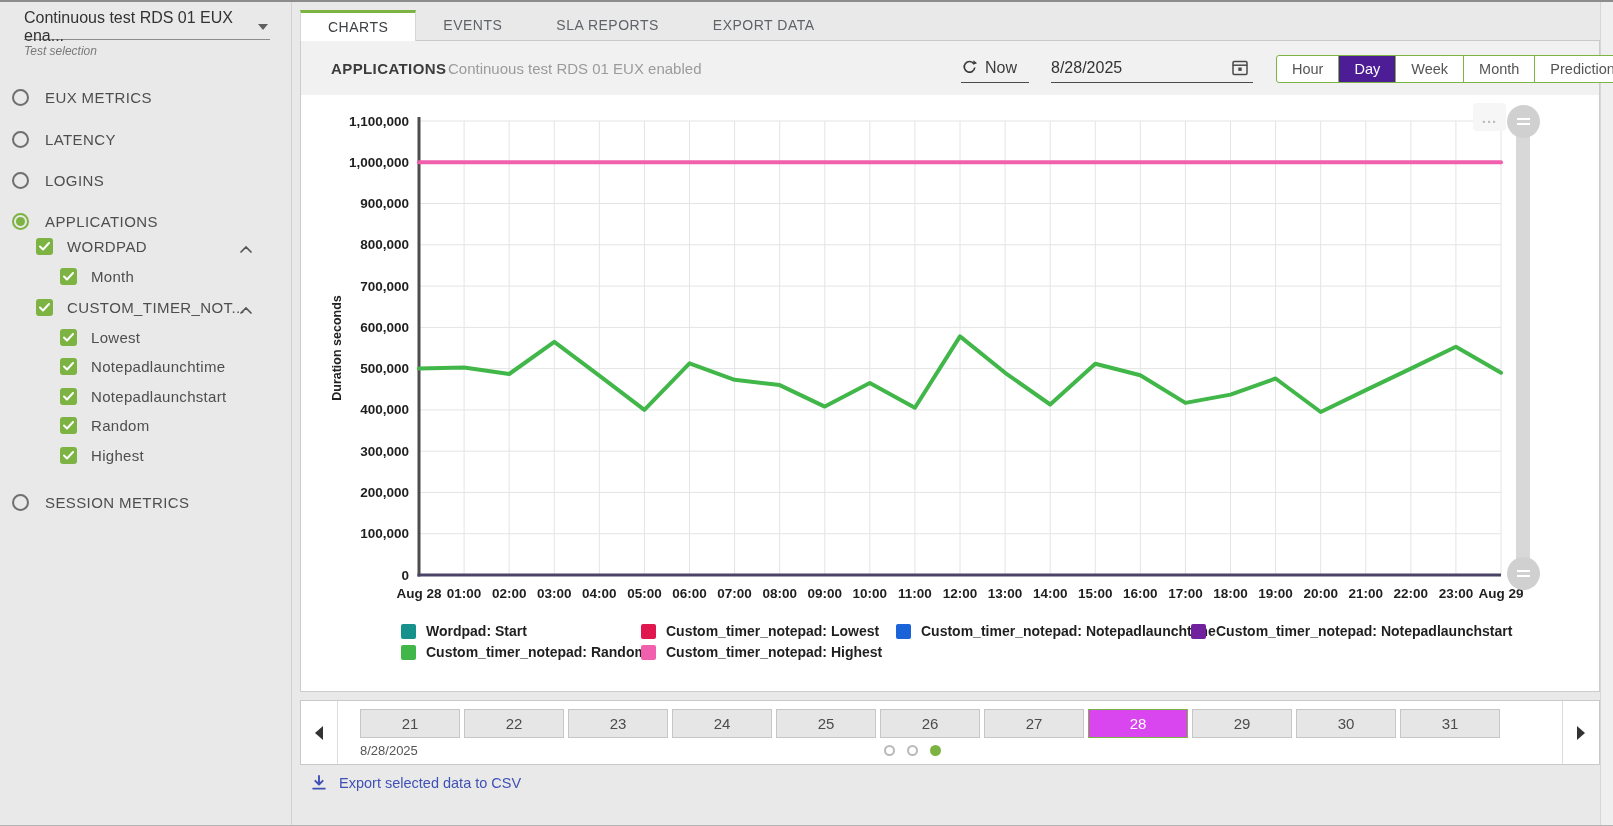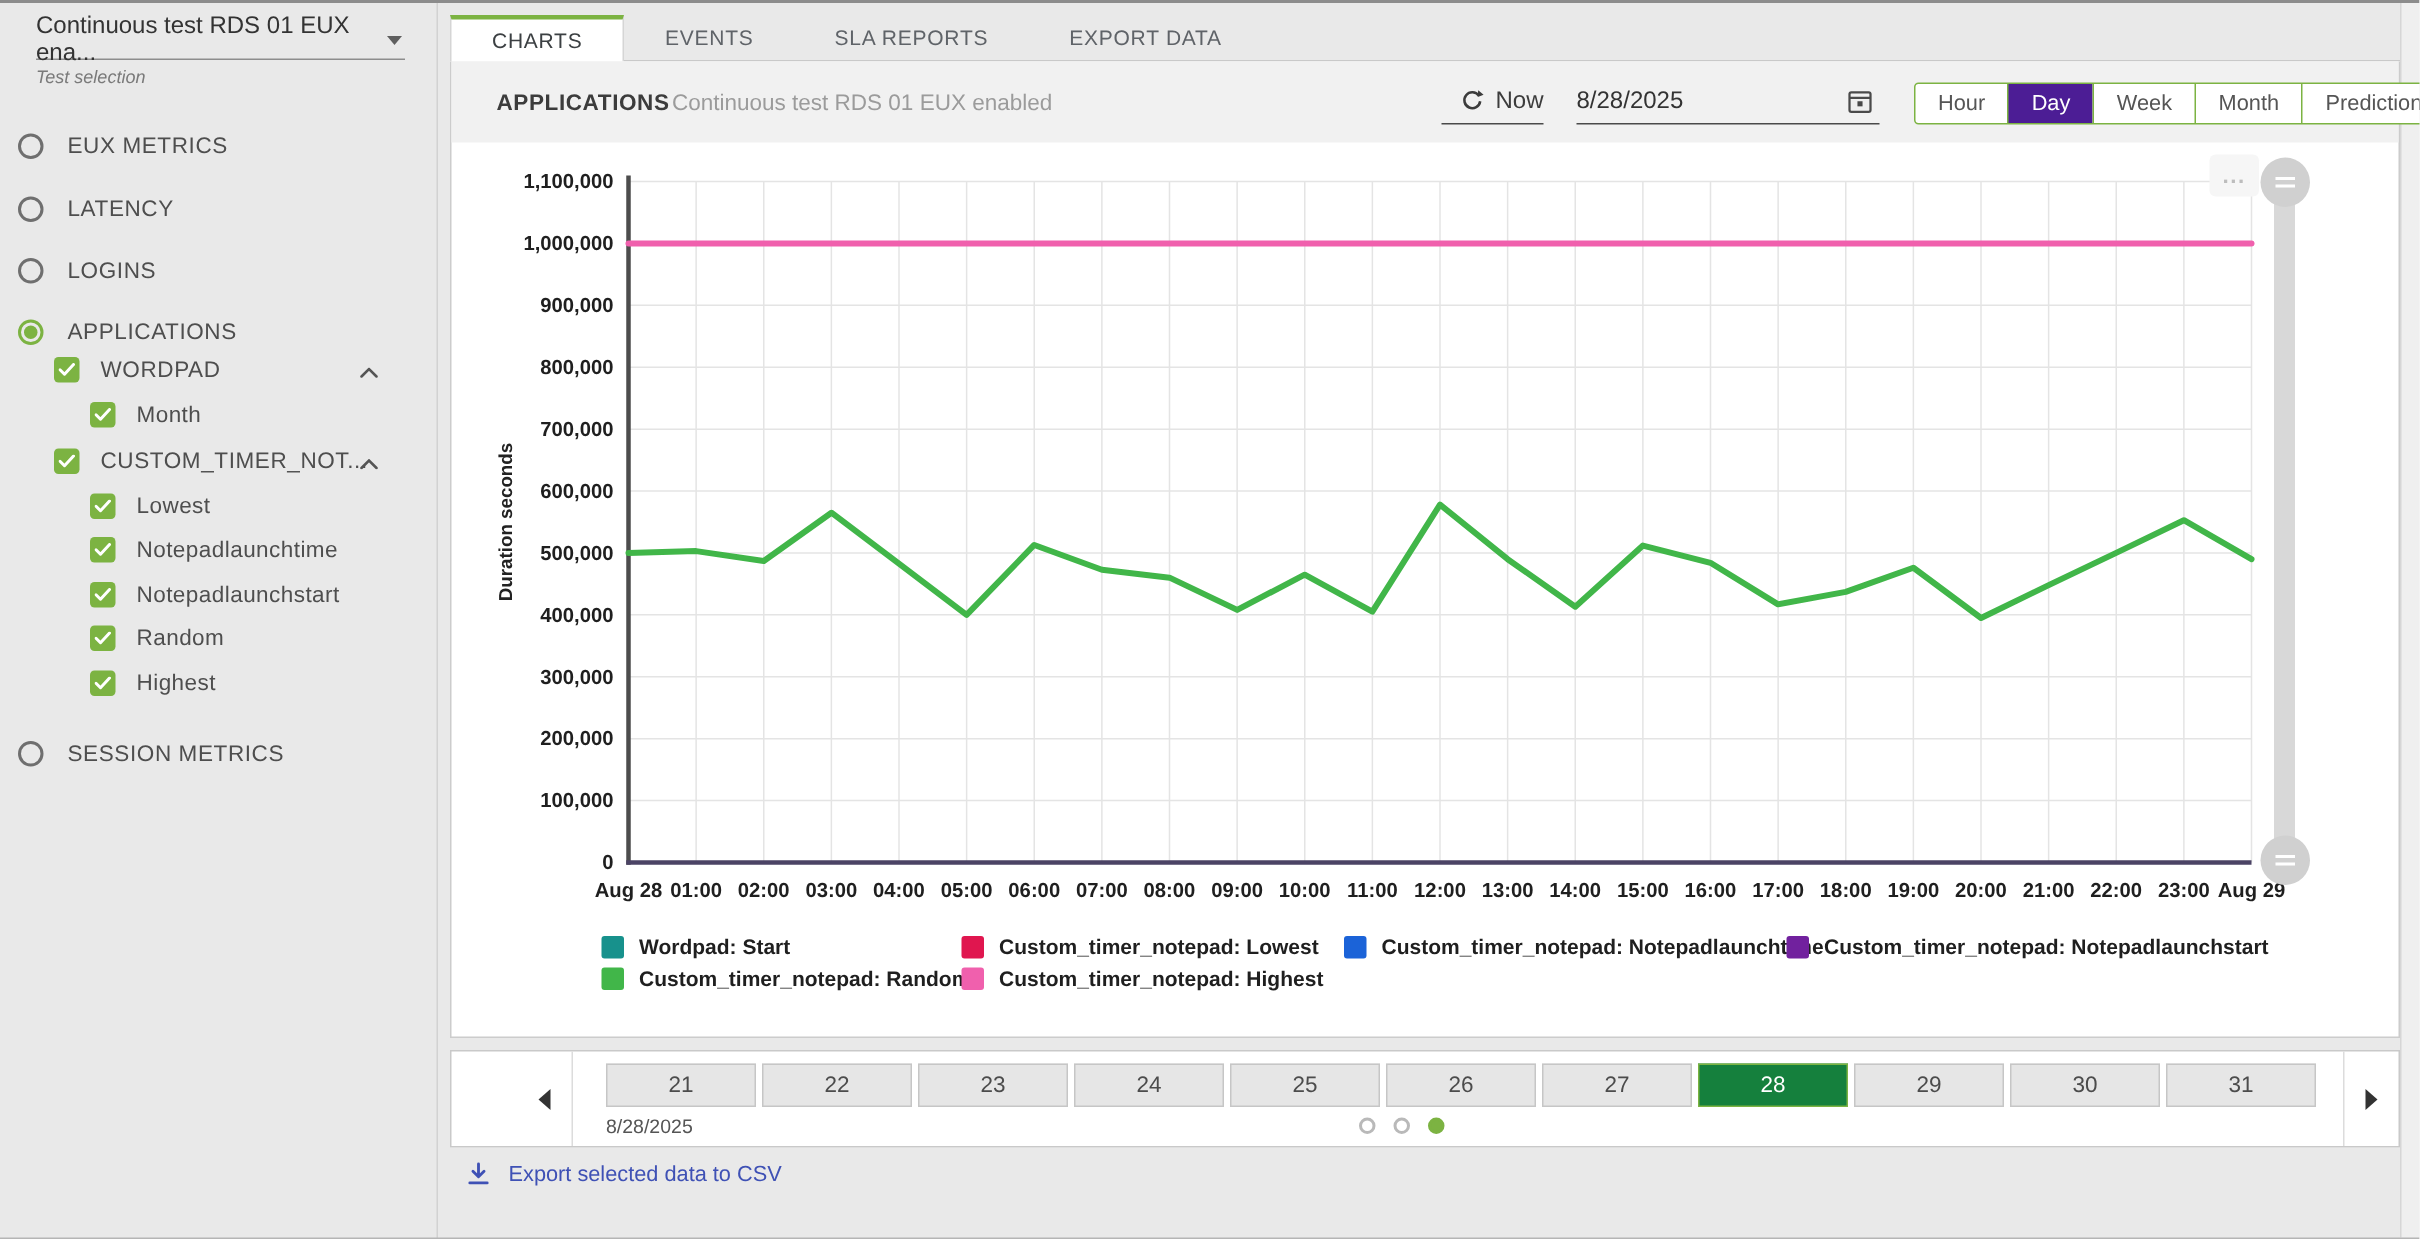--- a/index.html
+++ b/index.html
@@ -36,21 +36,21 @@
   #tabbar { position:absolute; left:300px; top:10px; width:1300px; height:31px; display:flex; align-items:stretch; border-bottom:1px solid #c9c9c9; }
   .tab { padding:0 27px; display:flex; align-items:center; font-size:14px; letter-spacing:.5px; color:#5f6368; cursor:pointer; position:relative; }
   .tab.active { background:#fff; color:#3c4043; border-top:3px solid #7cb342; border-left:1px solid #d5d5d5; border-right:1px solid #d5d5d5; margin-bottom:-1px; }
 
   
   #panel { position:absolute; left:300px; top:41px; width:1300px; height:651px; background:#fff; border:1px solid #cccccc; border-top:none; }
   #panel-header { position:absolute; left:0; top:0; width:100%; height:54px; background:#f1f1f1; }
   #panel-title { position:absolute; left:30px; top:19px; font-size:15px; font-weight:bold; color:#3c3c3c; letter-spacing:.4px; }
   #panel-subtitle { position:absolute; left:136px; top:19px; font-size:15px; color:#9b9b9b;margin-left:11px; }
   #now-button { position:absolute; left:660px; top:12px; width:68px; height:30px; display:flex; align-items:center; gap:7px;
-    border-bottom:1px solid #4a4a4a; font-size:16px; color:#3c3c3c; cursor:pointer;justify-content:flex-end; }
+    border-bottom:1px solid #4a4a4a; font-size:16px; color:#3c3c3c; cursor:pointer; }
   #date-field { position:absolute; left:750px; top:12px; width:202px; height:30px; display:flex; align-items:center; justify-content:space-between;
     border-bottom:1px solid #4a4a4a; font-size:16px; color:#333; cursor:text; }
   #range-group { position:absolute; left:975px; top:14px; height:28px; display:flex; border:1px solid #7cb342; border-radius:3px; overflow:hidden; background:#fff; }
   .range-btn { padding:0 15px; display:flex; align-items:center; font-size:14.5px; color:#555; cursor:pointer; border-left:1px solid #7cb342; }
   .range-btn:first-child { border-left:none; }
   .range-btn.active { background:#4c1d95; color:#fff; }
 
   
   #chart { position:absolute; left:0; top:54px; }
   #chart-menu { position:absolute; left:1172px; top:62px; width:33px; height:28px; background:#f6f6f6; border-radius:4px;
@@ -61,31 +61,31 @@
   .vslider-handle span { display:block; width:13px; height:2px; background:#fff; }
   #vslider-handle-top { top:64px; }
   #vslider-handle-bottom { top:516px; }
 
   
   .legend-item { position:absolute; display:flex; align-items:center; gap:10px; height:16px; }
   .legend-swatch { width:15px; height:15px; border-radius:2px; flex:0 0 auto; }
   .legend-text { font-size:14px; font-weight:600; color:#1f1f1f; white-space:nowrap; }
 
   
-  #daybar { position:absolute; left:300px; top:700px; width:1300px; height:65px; background:#fff; border:1px solid #c9c9c9; display:flex;padding-left:44px; }
+  #daybar { position:absolute; left:300px; top:700px; width:1300px; height:65px; background:#fff; border:1px solid #c9c9c9; display:flex; }
   .day-nav { width:37px; display:flex; align-items:center; justify-content:center; cursor:pointer; flex:0 0 auto; }
   .day-nav.left { border-right:1px solid #dcdcdc; }
   .day-nav.right { border-left:1px solid #dcdcdc; }
   .tri-left { width:0; height:0; border-top:7px solid transparent; border-bottom:7px solid transparent; border-right:8px solid #333; }
   .tri-right { width:0; height:0; border-top:7px solid transparent; border-bottom:7px solid transparent; border-left:8px solid #333; }
   #daybar-body { position:relative; flex:1; }
   #days { position:absolute; left:22px; top:8px; display:flex; gap:4px; }
   .day-btn { width:100px; height:29px; background:#e6e6e6; border:1px solid #c6c6c6; display:flex; align-items:center; justify-content:center;
     font-size:15px; color:#4c4c4c; cursor:pointer; }
-  .day-btn.active { background:#15803d; border-color:#7cb342; color:#fff; }
+  .day-btn.active { background:#d946ef; border-color:#7cb342; color:#fff; }
   #daybar-date { position:absolute; left:22px; top:42px; font-size:13px; color:#555; }
   #page-dots { position:absolute; left:0; right:76px; top:44px; display:flex; justify-content:center; gap:12px; }
   .dot { width:11px; height:11px; border-radius:50%; border:2px solid #b9b9b9; background:transparent; cursor:pointer; }
   .dot.active { background:#7cb342; border-color:#7cb342; }
 
   
   #export-link { position:absolute; left:310px; top:774px; display:flex; align-items:center; gap:11px;
     color:#3f51b5; font-size:14.5px; text-decoration:none; cursor:pointer; }
 </style>
 </head>

